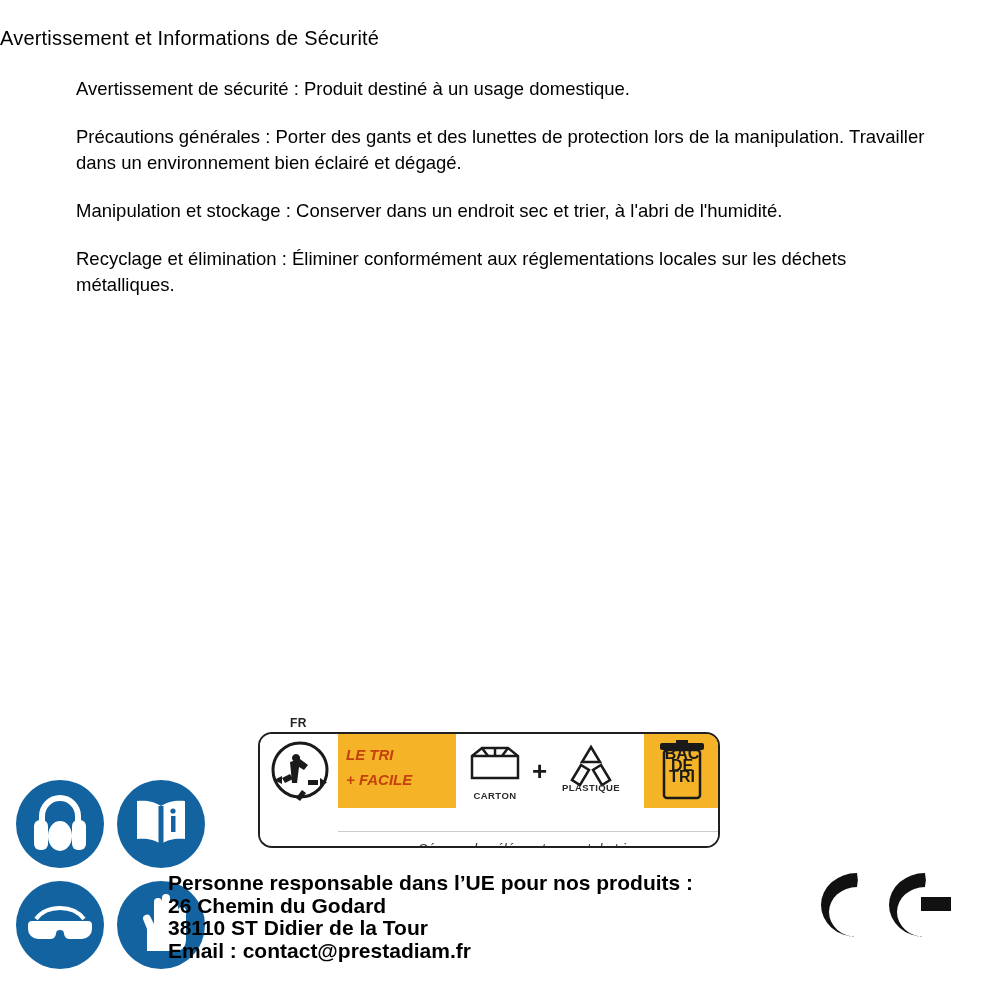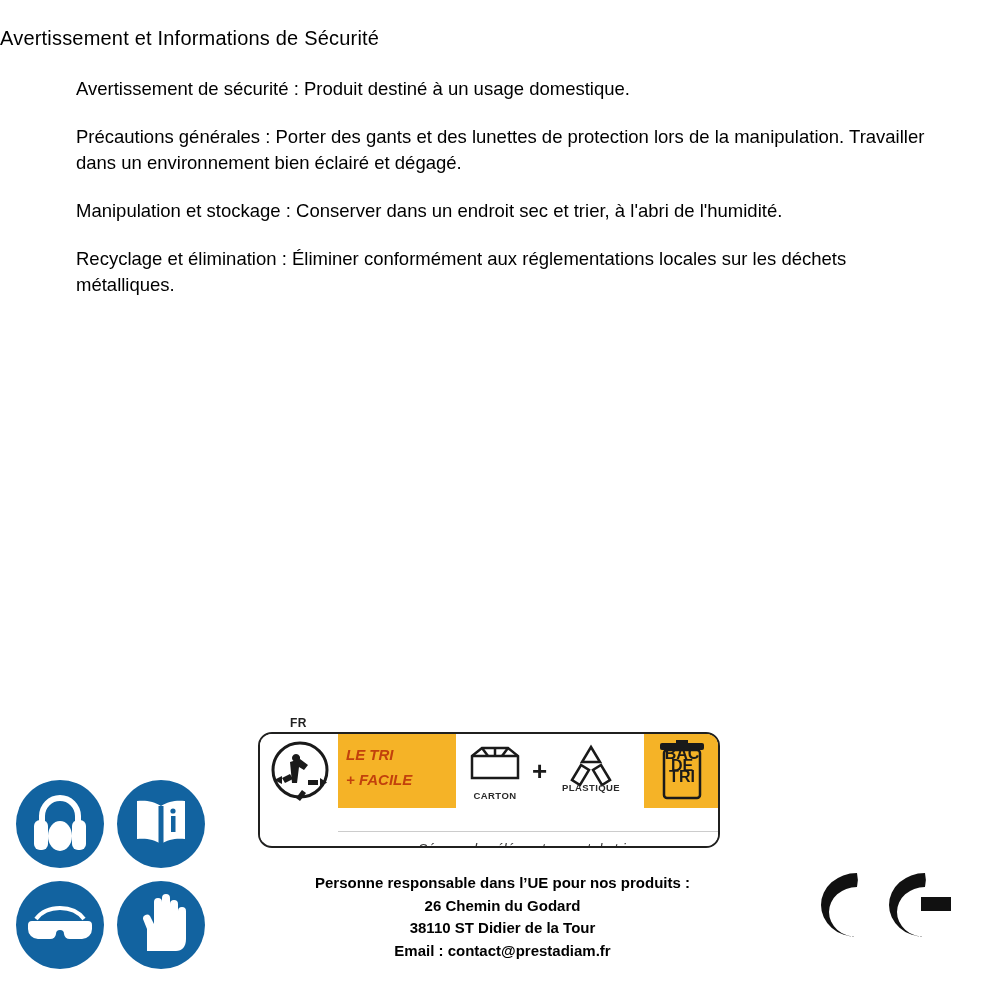--- a/index.html
+++ b/index.html
@@ -161,25 +161,24 @@
     text-align: center;
     font-size: 16px;
     font-weight: bold;
     color: #1a1a1a;
     line-height: 11.5px;
   }
 
   
   .address {
     position: absolute;
-    left: 180px;
+    left: 168px;
     top: 872px;
     width: 645px;
-    text-align: center;
-    font-size: 15px;
+    font-size: 21px;
     font-weight: bold;
     line-height: 22.5px;
   }
 
   
   .ce-mark {
     position: absolute;
     left: 795px;
     top: 855px;
     width: 160px;

